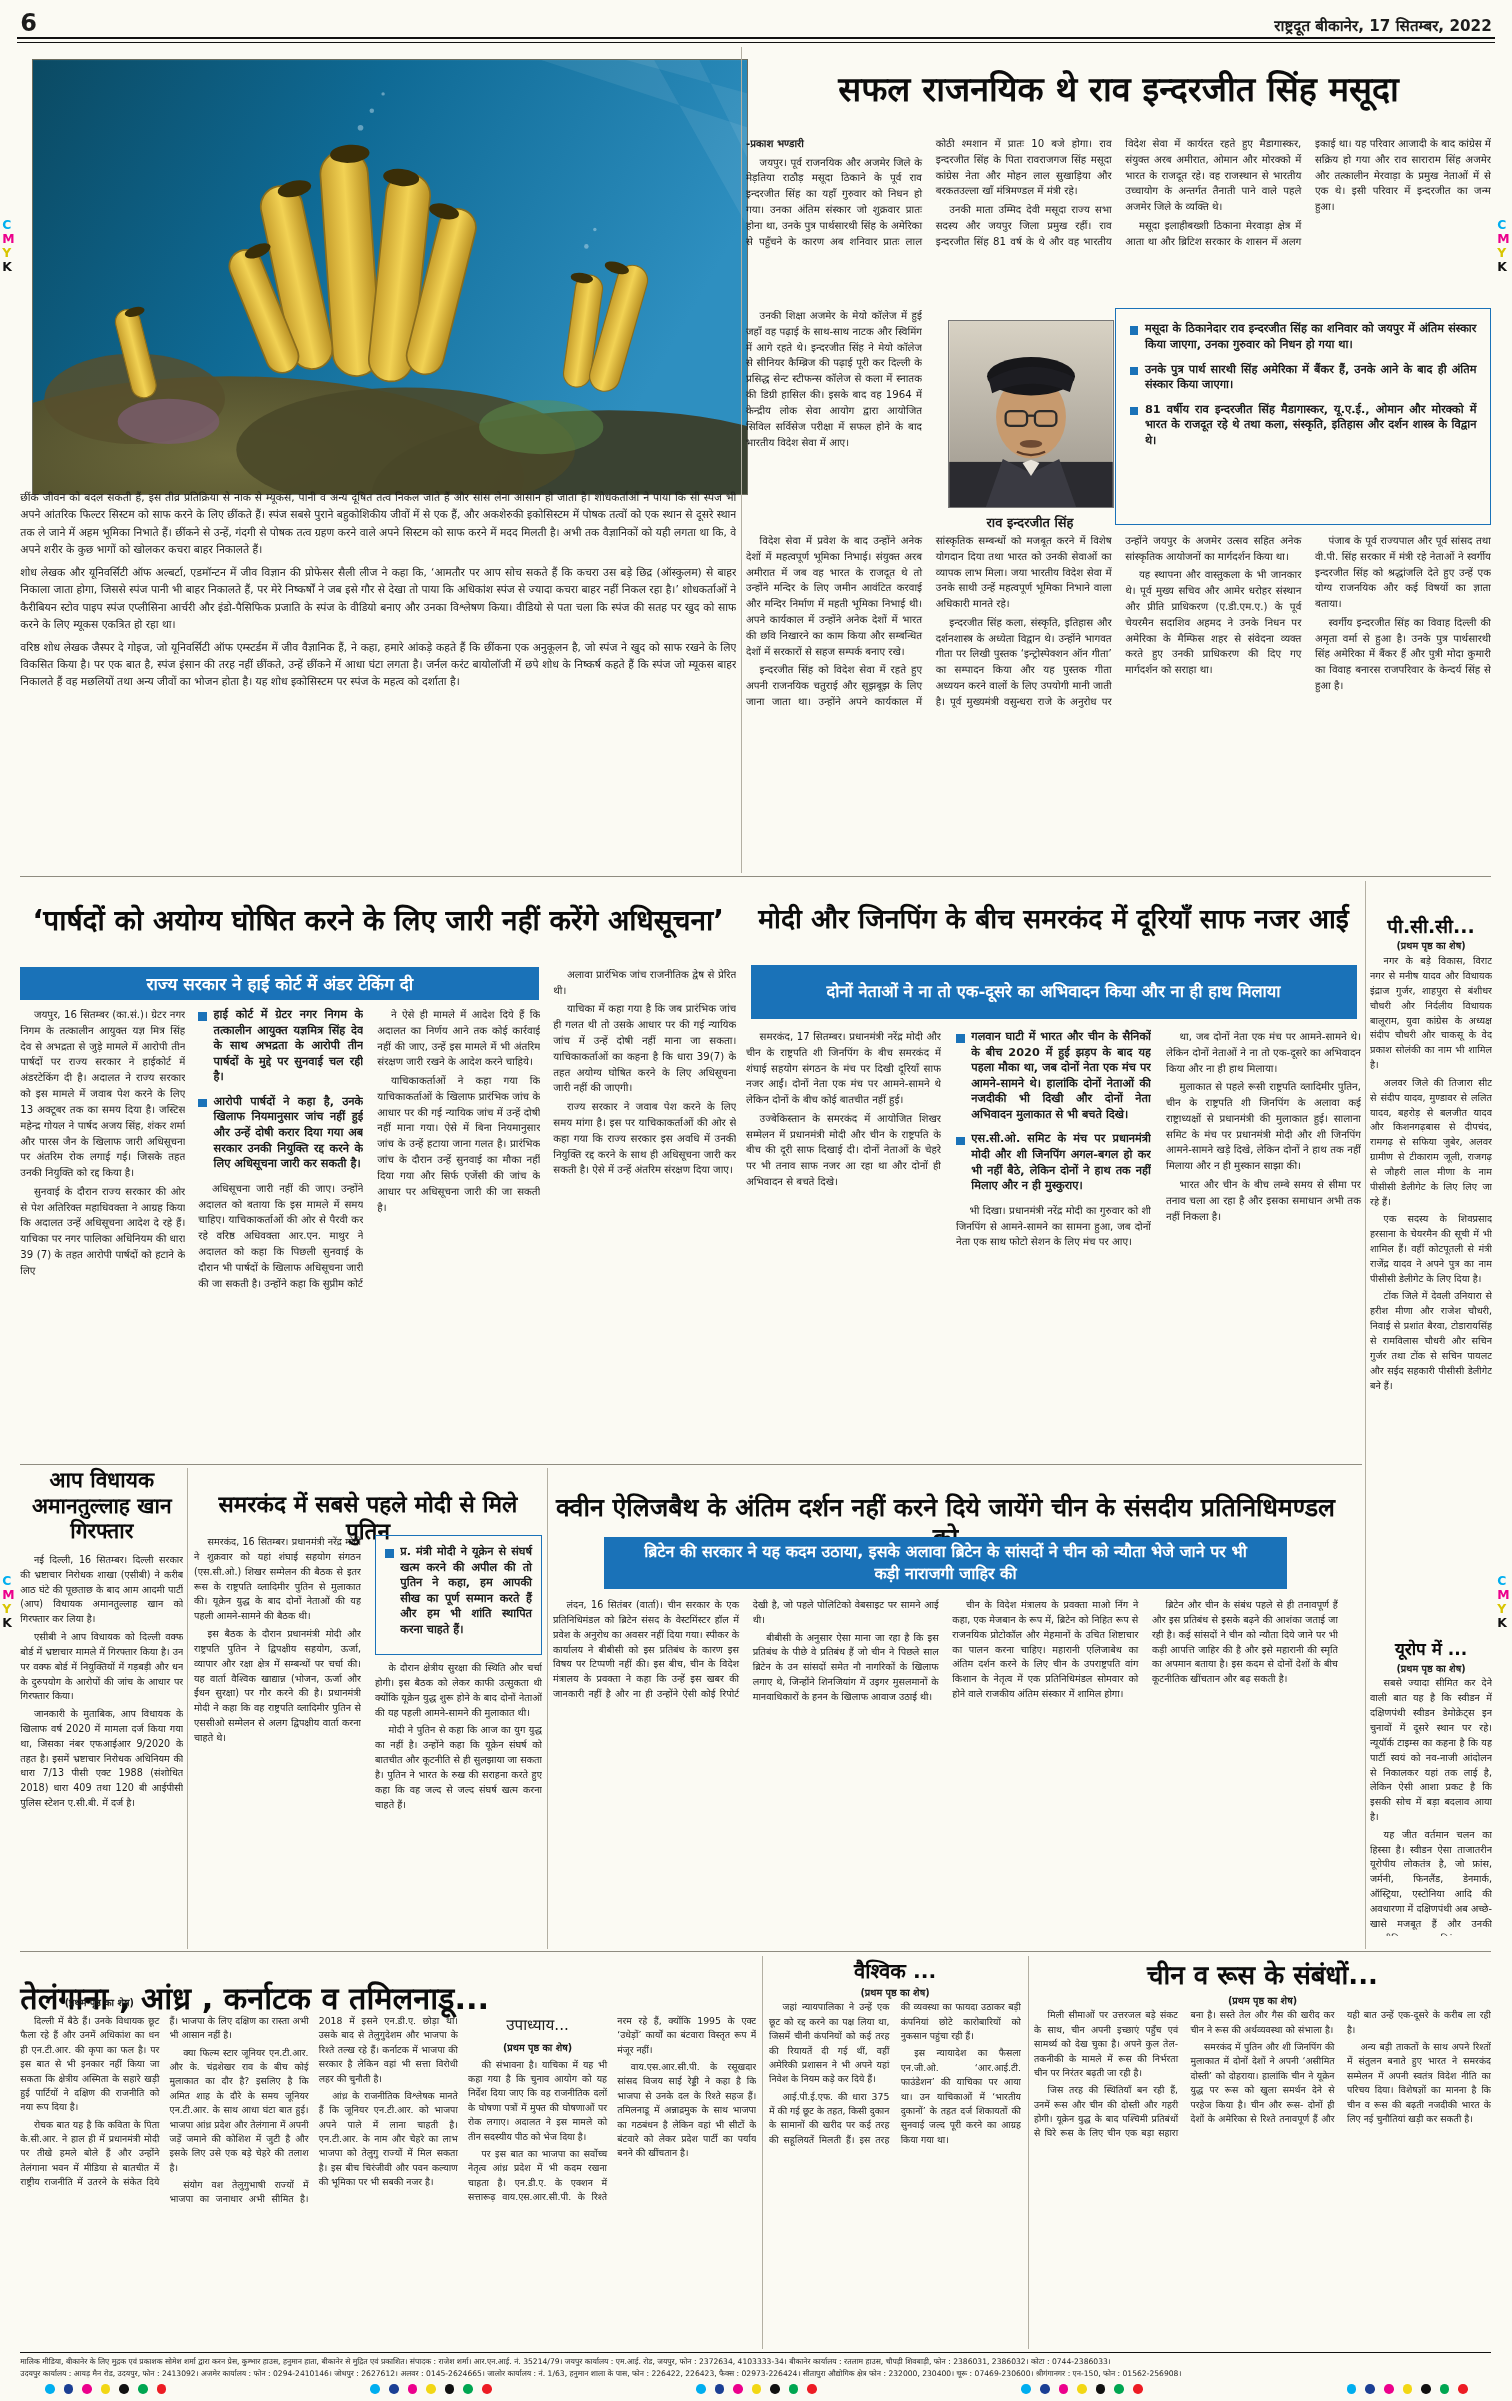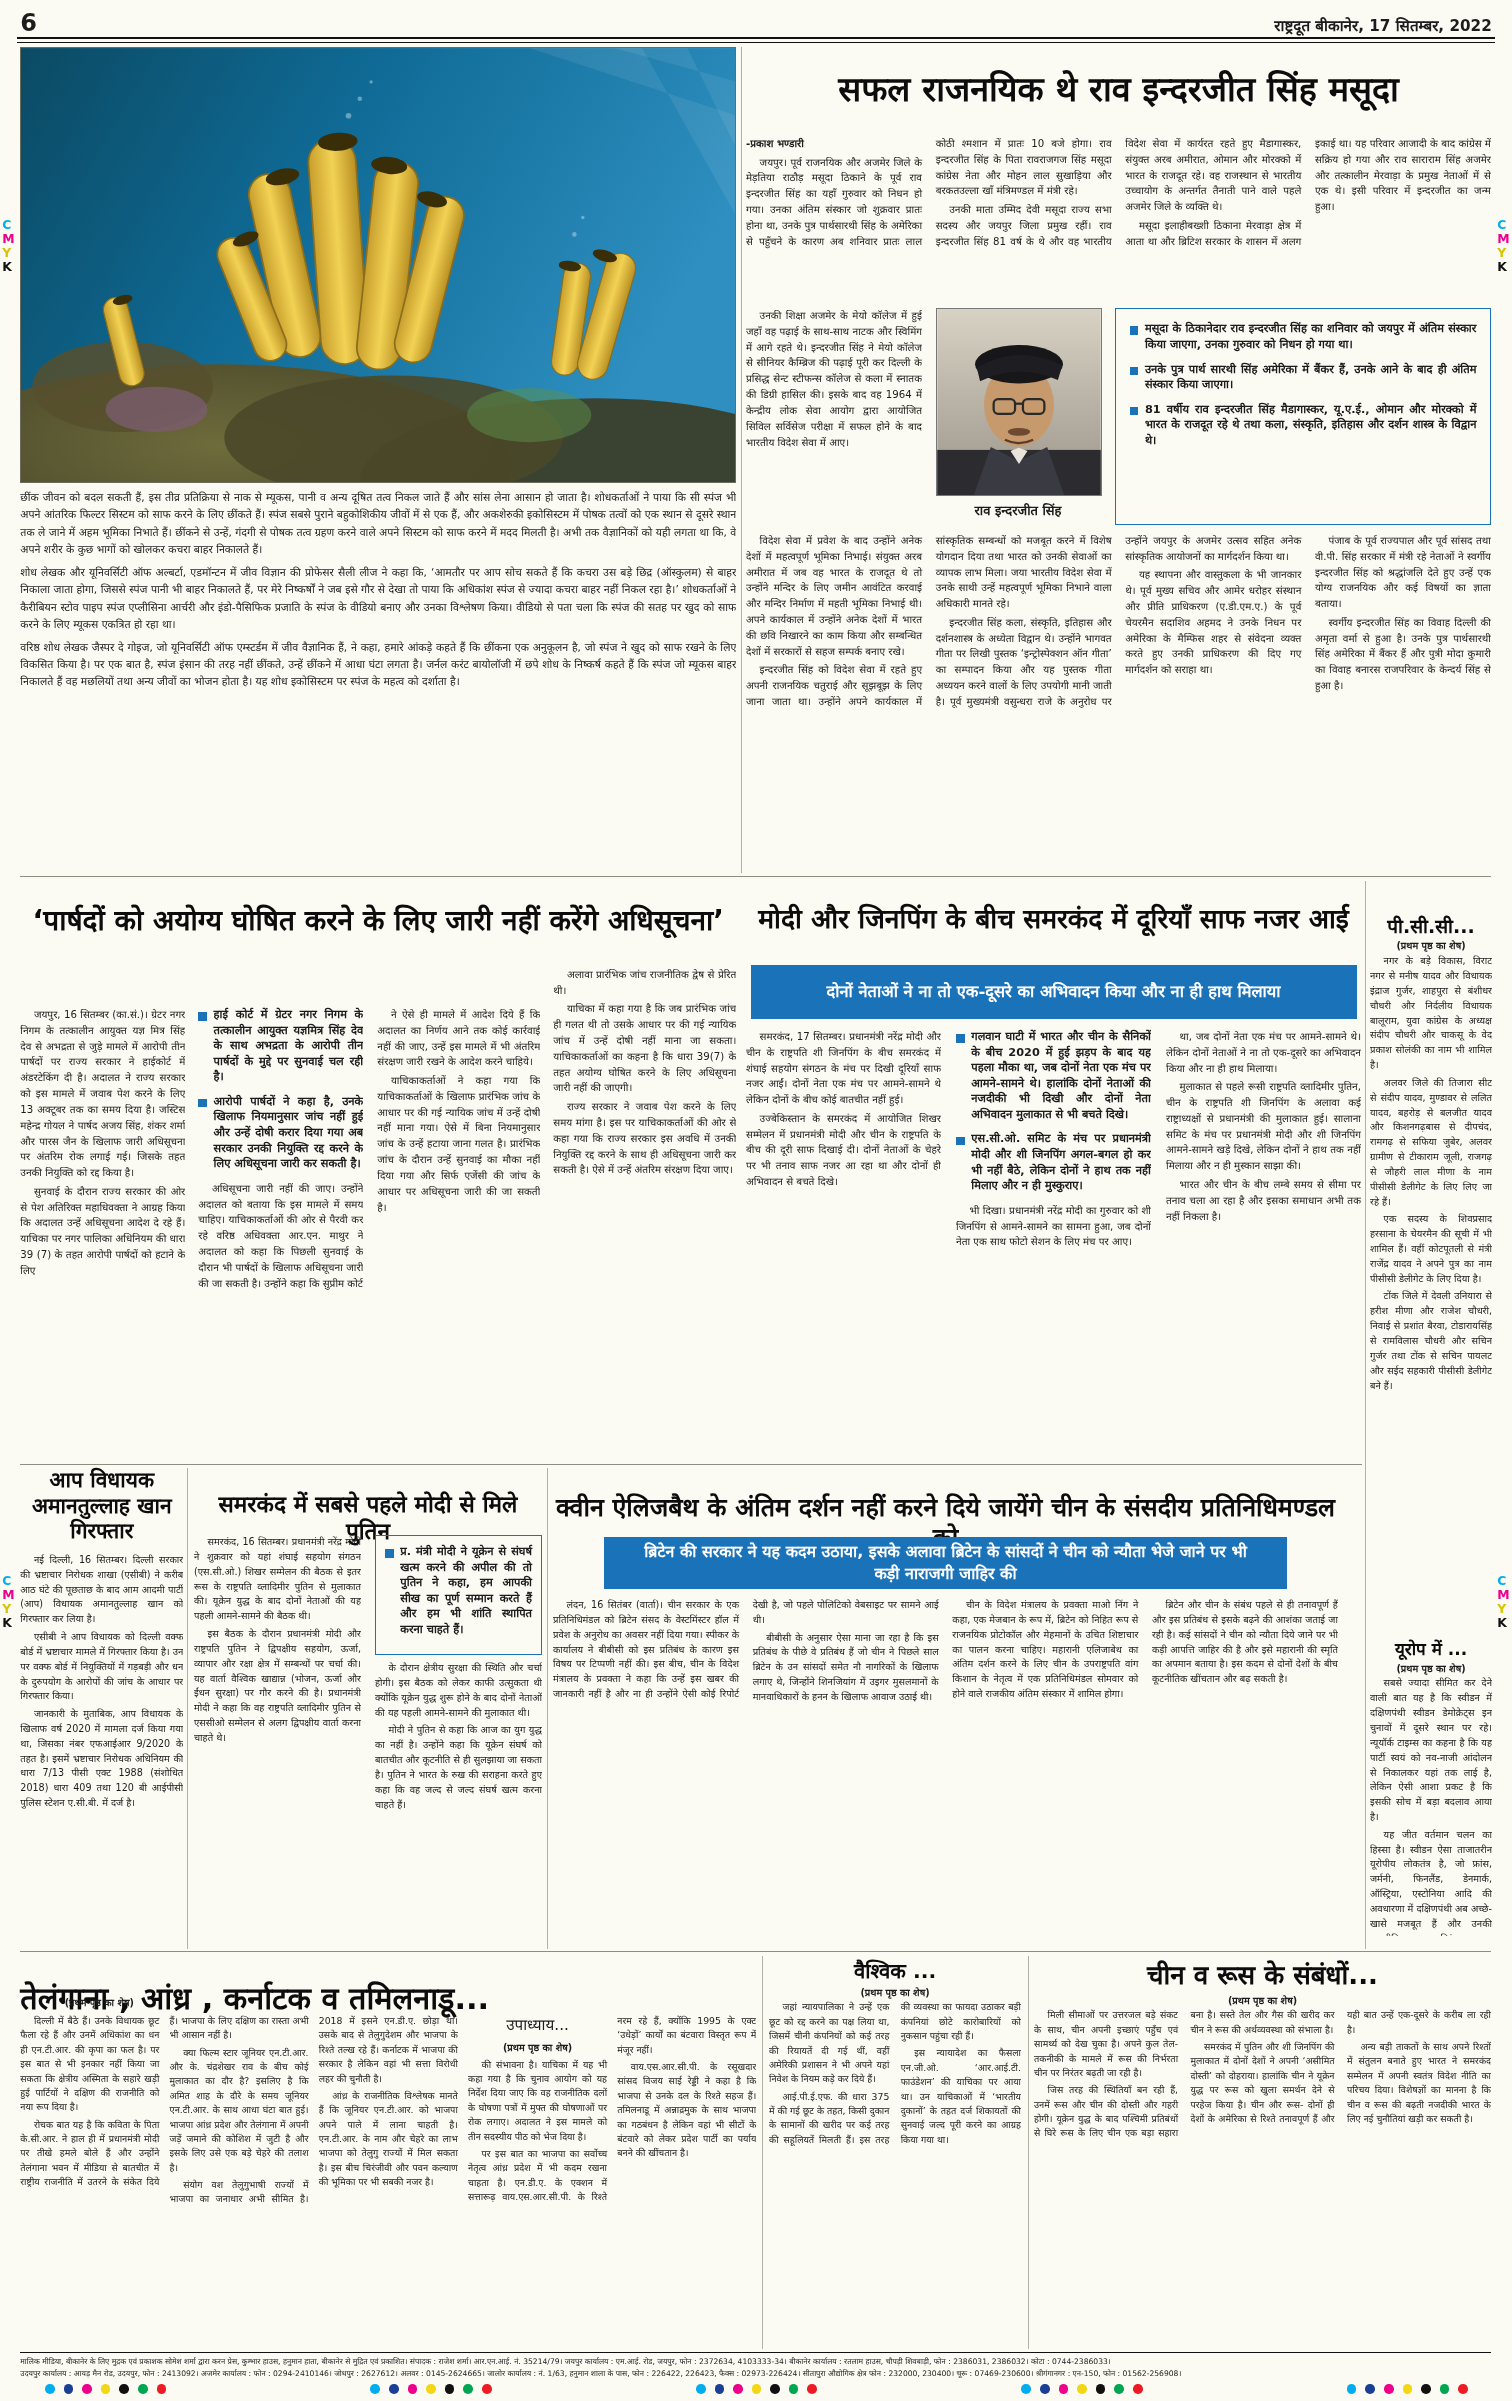--- a/index.html
+++ b/index.html
@@ -40,21 +40,21 @@
   .header-rule{height:2.3px;background:#111;}
   .header-rule2{height:0.6px;background:#111;}
   .pageno{font-size:24px;font-weight:700;}
   .masthead{font-size:15.2px;font-weight:700;text-align:right;}
   .footer{font-size:7.6px;line-height:1.6;color:#222;overflow:hidden;}
   .footer p{margin:0;}
   .dotsrow{display:flex;justify-content:space-between;align-items:center;}
   .dotgroup{display:flex;gap:9px;}
   .dot{width:9.6px;height:9.6px;border-radius:50%;display:inline-block;}
   .cmyk{display:flex;flex-direction:column;gap:1.7px;font-weight:700;font-size:12.4px;line-height:1;}
-  figure{margin:0;}
+  figure{margin:12px;}
   .photo-frame{border:0.6px solid #6b6b5d;overflow:hidden;}
 </style>
 </head>
 <body>
 
 <div class="sheet">
 
   <div class="abs pageno" style="left:20.3px;top:9px;">6</div>
   <div class="abs masthead" style="right:20.3px;top:14.7px;width:508px;">राष्ट्रदूत बीकानेर, 17 सितम्बर, 2022</div>
   <div class="abs header-rule" style="left:17px;top:37px;width:1478px;"></div>
@@ -211,20 +211,21 @@
         <p>यह स्थापना और वास्तुकला के भी जानकार थे। पूर्व मुख्य सचिव और आमेर धरोहर संस्थान और प्रीति प्राधिकरण (ए.डी.एम.ए.) के पूर्व चेयरमैन सदाशिव अहमद ने उनके निधन पर अमेरिका के मैम्फिस शहर से संवेदना व्यक्त करते हुए उनकी प्राधिकरण की दिए गए मार्गदर्शन को सराहा था।</p>
         <p>पंजाब के पूर्व राज्यपाल और पूर्व सांसद तथा वी.पी. सिंह सरकार में मंत्री रहे नेताओं ने स्वर्गीय इन्दरजीत सिंह को श्रद्धांजलि देते हुए उन्हें एक योग्य राजनयिक और कई विषयों का ज्ञाता बताया।</p>
         <p>स्वर्गीय इन्दरजीत सिंह का विवाह दिल्ली की अमृता वर्मा से हुआ है। उनके पुत्र पार्थसारथी सिंह अमेरिका में बैंकर हैं और पुत्री मोदा कुमारी का विवाह बनारस राजपरिवार के केन्दर्य सिंह से हुआ है।</p>
       </div>
   </section>
 
   <div class="abs hrule" style="left:20.3px;top:876px;width:1471px;"></div>
 
   <section class="abs" style="left:20.3px;top:881px;width:716px;height:565px;">
     <h2 class="abs headline h-mid" style="left:0;top:0;width:716px;">‘पार्षदों को अयोग्य घोषित करने के लिए जारी नहीं करेंगे अधिसूचना’</h2>
+    <div class="abs kicker" style="left:0;top:86px;width:519px;height:33px;font-size:17px;">राज्य सरकार ने हाई कोर्ट में अंडर टेकिंग दी</div>
     <div class="abs body" style="left:533px;top:86px;width:183px;height:469px;">
         <p>अलावा प्रारंभिक जांच राजनीतिक द्वेष से प्रेरित थी।</p>
         <p>याचिका में कहा गया है कि जब प्रारंभिक जांच ही गलत थी तो उसके आधार पर की गई न्यायिक जांच में उन्हें दोषी नहीं माना जा सकता। याचिकाकर्ताओं का कहना है कि धारा 39(7) के तहत अयोग्य घोषित करने के लिए अधिसूचना जारी नहीं की जाएगी।</p>
         <p>राज्य सरकार ने जवाब पेश करने के लिए समय मांगा है। इस पर याचिकाकर्ताओं की ओर से कहा गया कि राज्य सरकार इस अवधि में उनकी नियुक्ति रद्द करने के साथ ही अधिसूचना जारी कर सकती है। ऐसे में उन्हें अंतरिम संरक्षण दिया जाए।</p>
       </div>
     <div class="abs body" style="left:0;top:126px;width:165px;height:428px;">
         <p>जयपुर, 16 सितम्बर (का.सं.)। ग्रेटर नगर निगम के तत्कालीन आयुक्त यज्ञ मित्र सिंह देव से अभद्रता से जुड़े मामले में आरोपी तीन पार्षदों पर राज्य सरकार ने हाईकोर्ट में अंडरटेकिंग दी है। अदालत ने राज्य सरकार को इस मामले में जवाब पेश करने के लिए 13 अक्टूबर तक का समय दिया है। जस्टिस महेन्द्र गोयल ने पार्षद अजय सिंह, शंकर शर्मा और पारस जैन के खिलाफ जारी अधिसूचना पर अंतरिम रोक लगाई गई। जिसके तहत उनकी नियुक्ति को रद्द किया है।</p>
         <p>सुनवाई के दौरान राज्य सरकार की ओर से पेश अतिरिक्त महाधिवक्ता ने आग्रह किया कि अदालत उन्हें अधिसूचना आदेश दे रहे हैं। याचिका पर नगर पालिका अधिनियम की धारा 39 (7) के तहत आरोपी पार्षदों को हटाने के लिए</p>
       </div>
     <div class="abs" style="left:178px;top:126px;width:165px;height:428px;overflow:hidden;">

